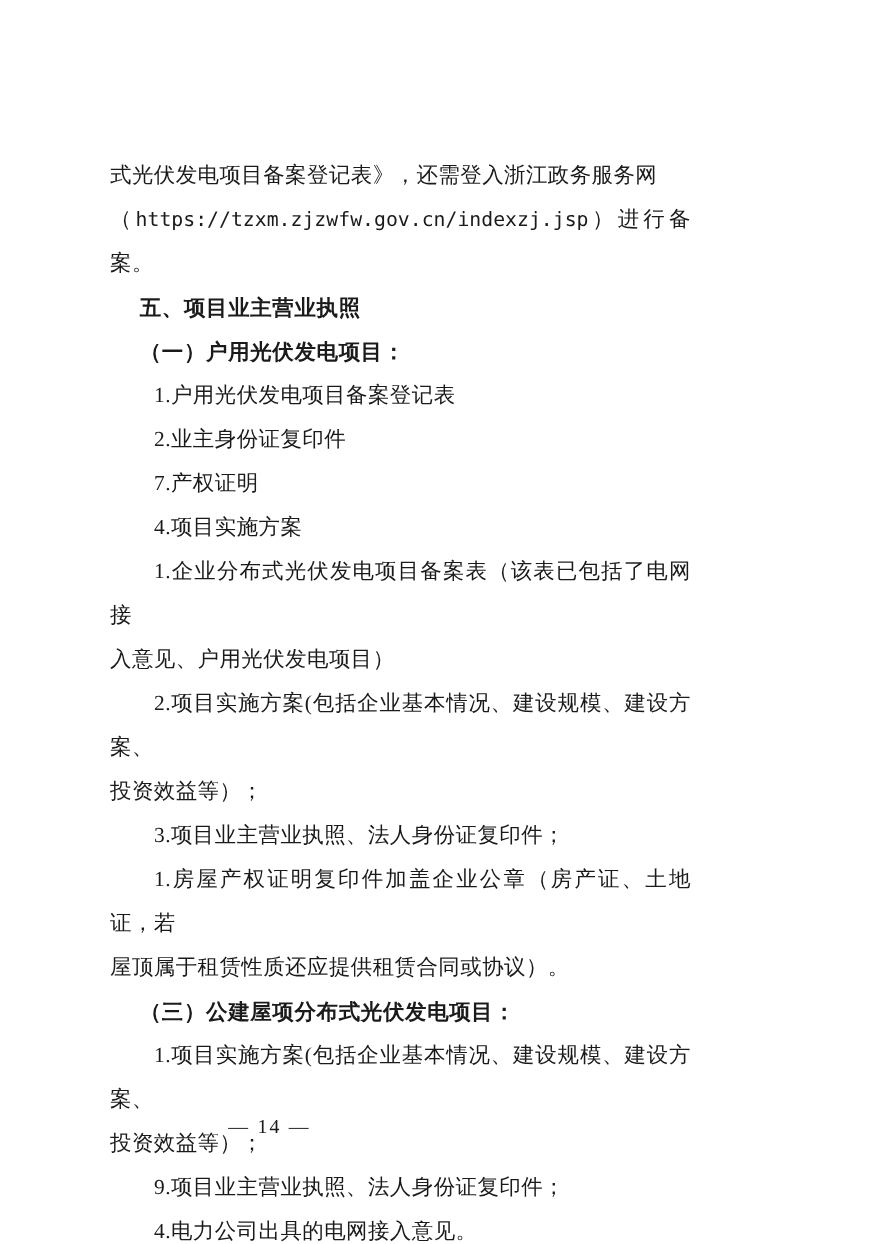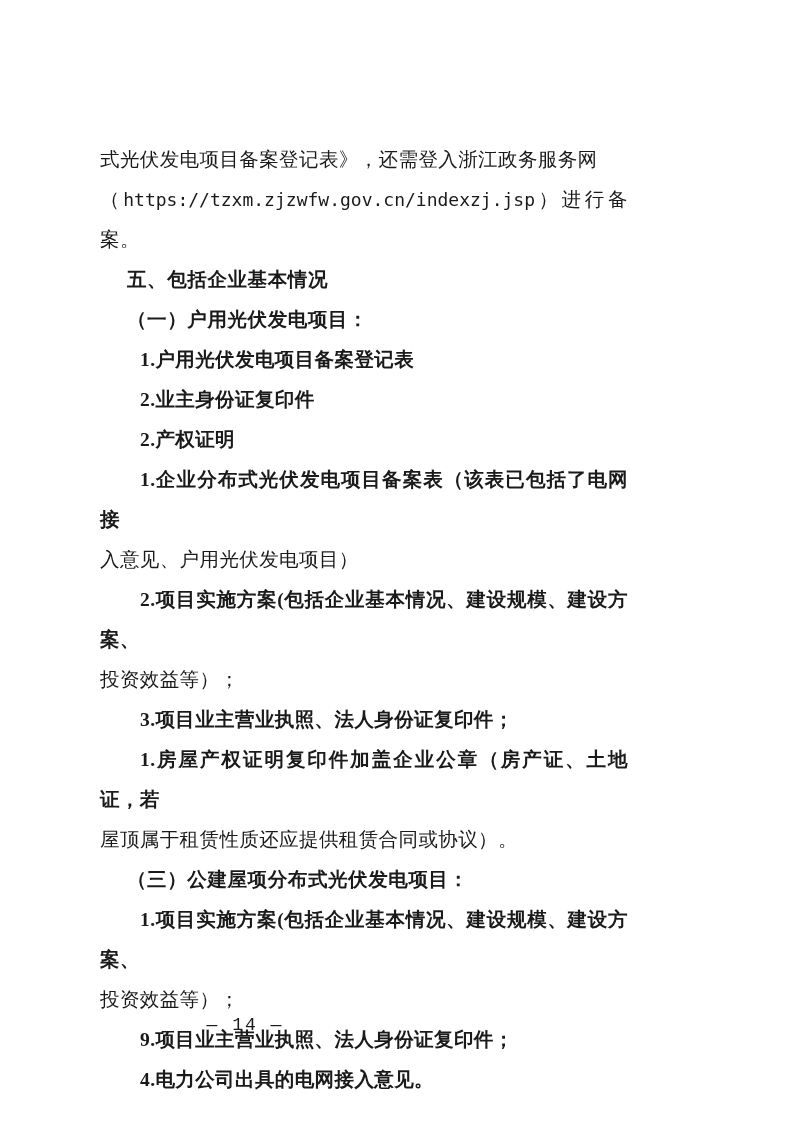--- a/index.html
+++ b/index.html
@@ -29,61 +29,62 @@
     line-height: 40px;
     letter-spacing: 0.4px;
     text-align: justify;
   }
   .p {
     margin: 0;
     padding: 0;
   }
   .indent-0 { text-indent: 0; }
   .indent-1 { text-indent: 27px; }
-  .indent-2 { text-indent: 40px; font-weight: bold; }
+  .indent-2 { text-indent: 40px; }
   .heading {
     font-family: "DejaVu Serif", "Liberation Serif", serif;
     font-weight: bold;
     letter-spacing: 0.6px;
   }
   .mono {
     font-family: "DejaVu Sans Mono", "Liberation Mono", monospace;
     font-size: 18px;
     letter-spacing: 0;
   }
   .footer {
     position: absolute;
     left: 0;
     bottom: 96px;
     width: 660px;
     text-align: center;
     font-size: 18px;
-    font-family: Liberation Mono, monospace;
+    font-family: Liberation Serif, serif;
     letter-spacing: 2px;
     color: #1a1a1a;
     margin-top: 40px;
   }
   .pagenum-inner {
     display: inline-block;
     padding-left: 0;
     margin-left: -170px;
   }
 </style>
 </head>
 <body>
 
 <div class="page">
   <div class="doc-body" id="doc-body">
       <div class="p indent-0"><span>式光伏发电项目备案登记表》，还需登入浙江政务服务网</span></div>
       <div class="p indent-0"><span>（</span><span class="mono">https://tzxm.zjzwfw.gov.cn/indexzj.jsp</span><span>）进行备案。</span></div>
-      <div class="p indent-1 heading"><span>五、包括企业基本情况</span></div>
+      <div class="p indent-1 heading"><span>五、项目业主营业执照</span></div>
       <div class="p indent-1 heading"><span>（一）户用光伏发电项目：</span></div>
       <div class="p indent-2"><span>1.户用光伏发电项目备案登记表</span></div>
       <div class="p indent-2"><span>2.业主身份证复印件</span></div>
-      <div class="p indent-2"><span>2.产权证明</span></div>
+      <div class="p indent-2"><span>7.产权证明</span></div>
+      <div class="p indent-2"><span>4.项目实施方案</span></div>
       <div class="p indent-2"><span>1.企业分布式光伏发电项目备案表（该表已包括了电网接</span></div>
       <div class="p indent-0"><span>入意见、户用光伏发电项目）</span></div>
       <div class="p indent-2"><span>2.项目实施方案(包括企业基本情况、建设规模、建设方案、</span></div>
       <div class="p indent-0"><span>投资效益等）；</span></div>
       <div class="p indent-2"><span>3.项目业主营业执照、法人身份证复印件；</span></div>
       <div class="p indent-2"><span>1.房屋产权证明复印件加盖企业公章（房产证、土地证，若</span></div>
       <div class="p indent-0"><span>屋顶属于租赁性质还应提供租赁合同或协议）。</span></div>
       <div class="p indent-1 heading"><span>（三）公建屋项分布式光伏发电项目：</span></div>
       <div class="p indent-2"><span>1.项目实施方案(包括企业基本情况、建设规模、建设方案、</span></div>
       <div class="p indent-0"><span>投资效益等）；</span></div>

